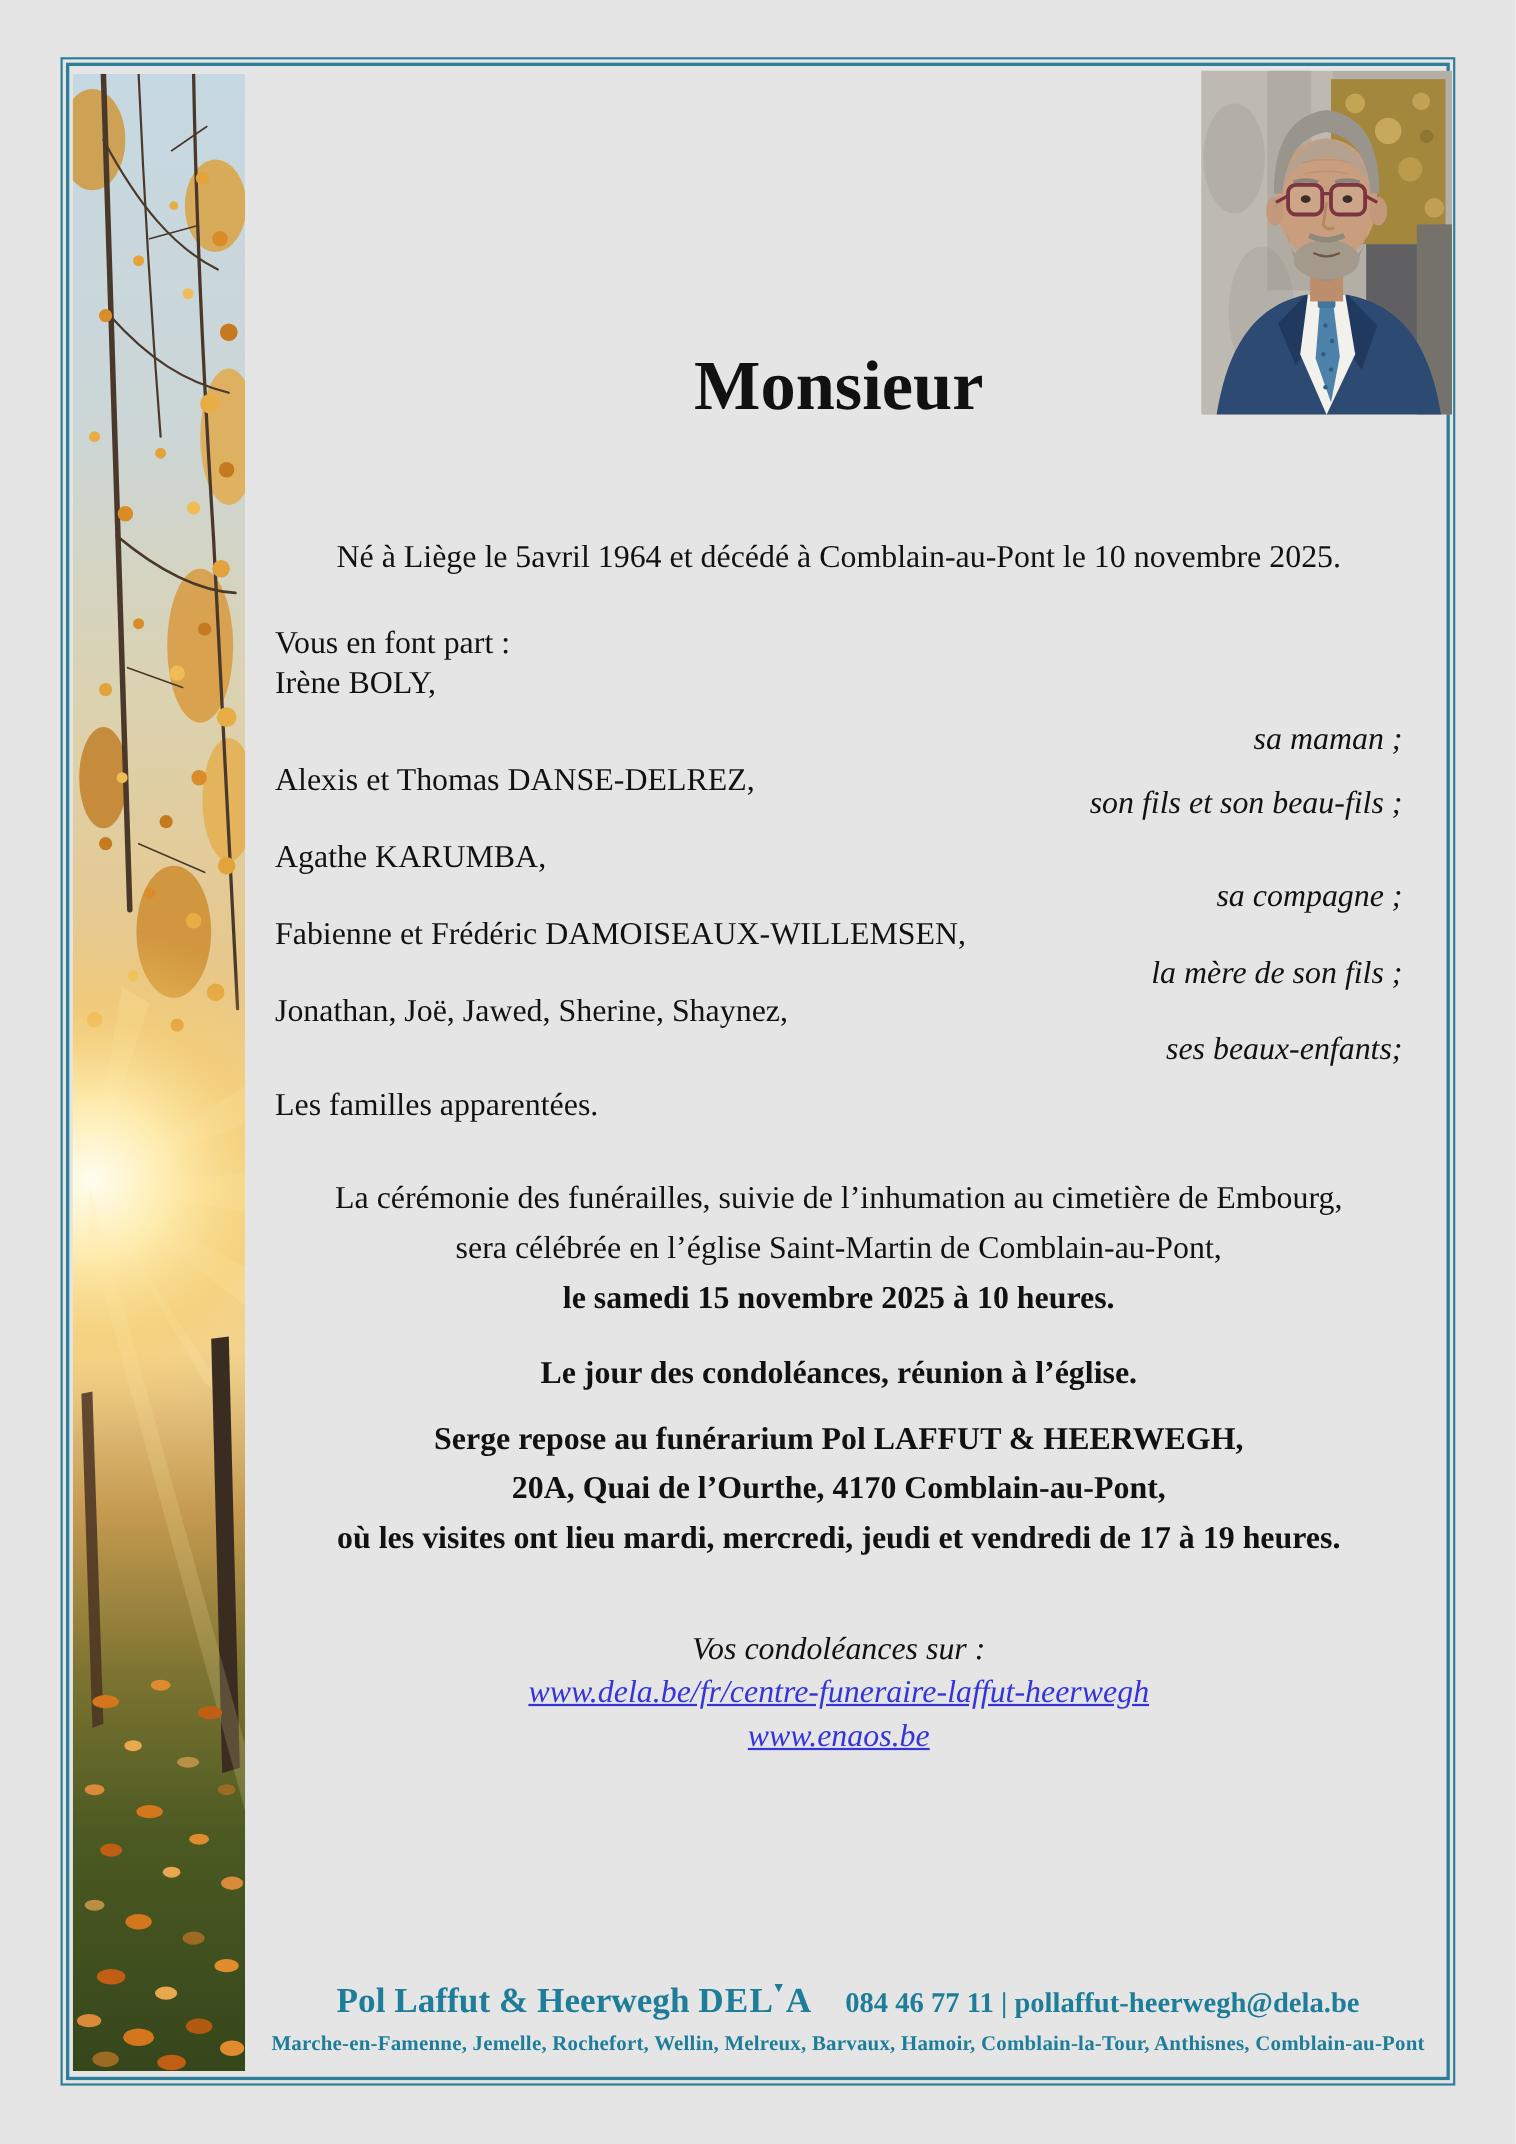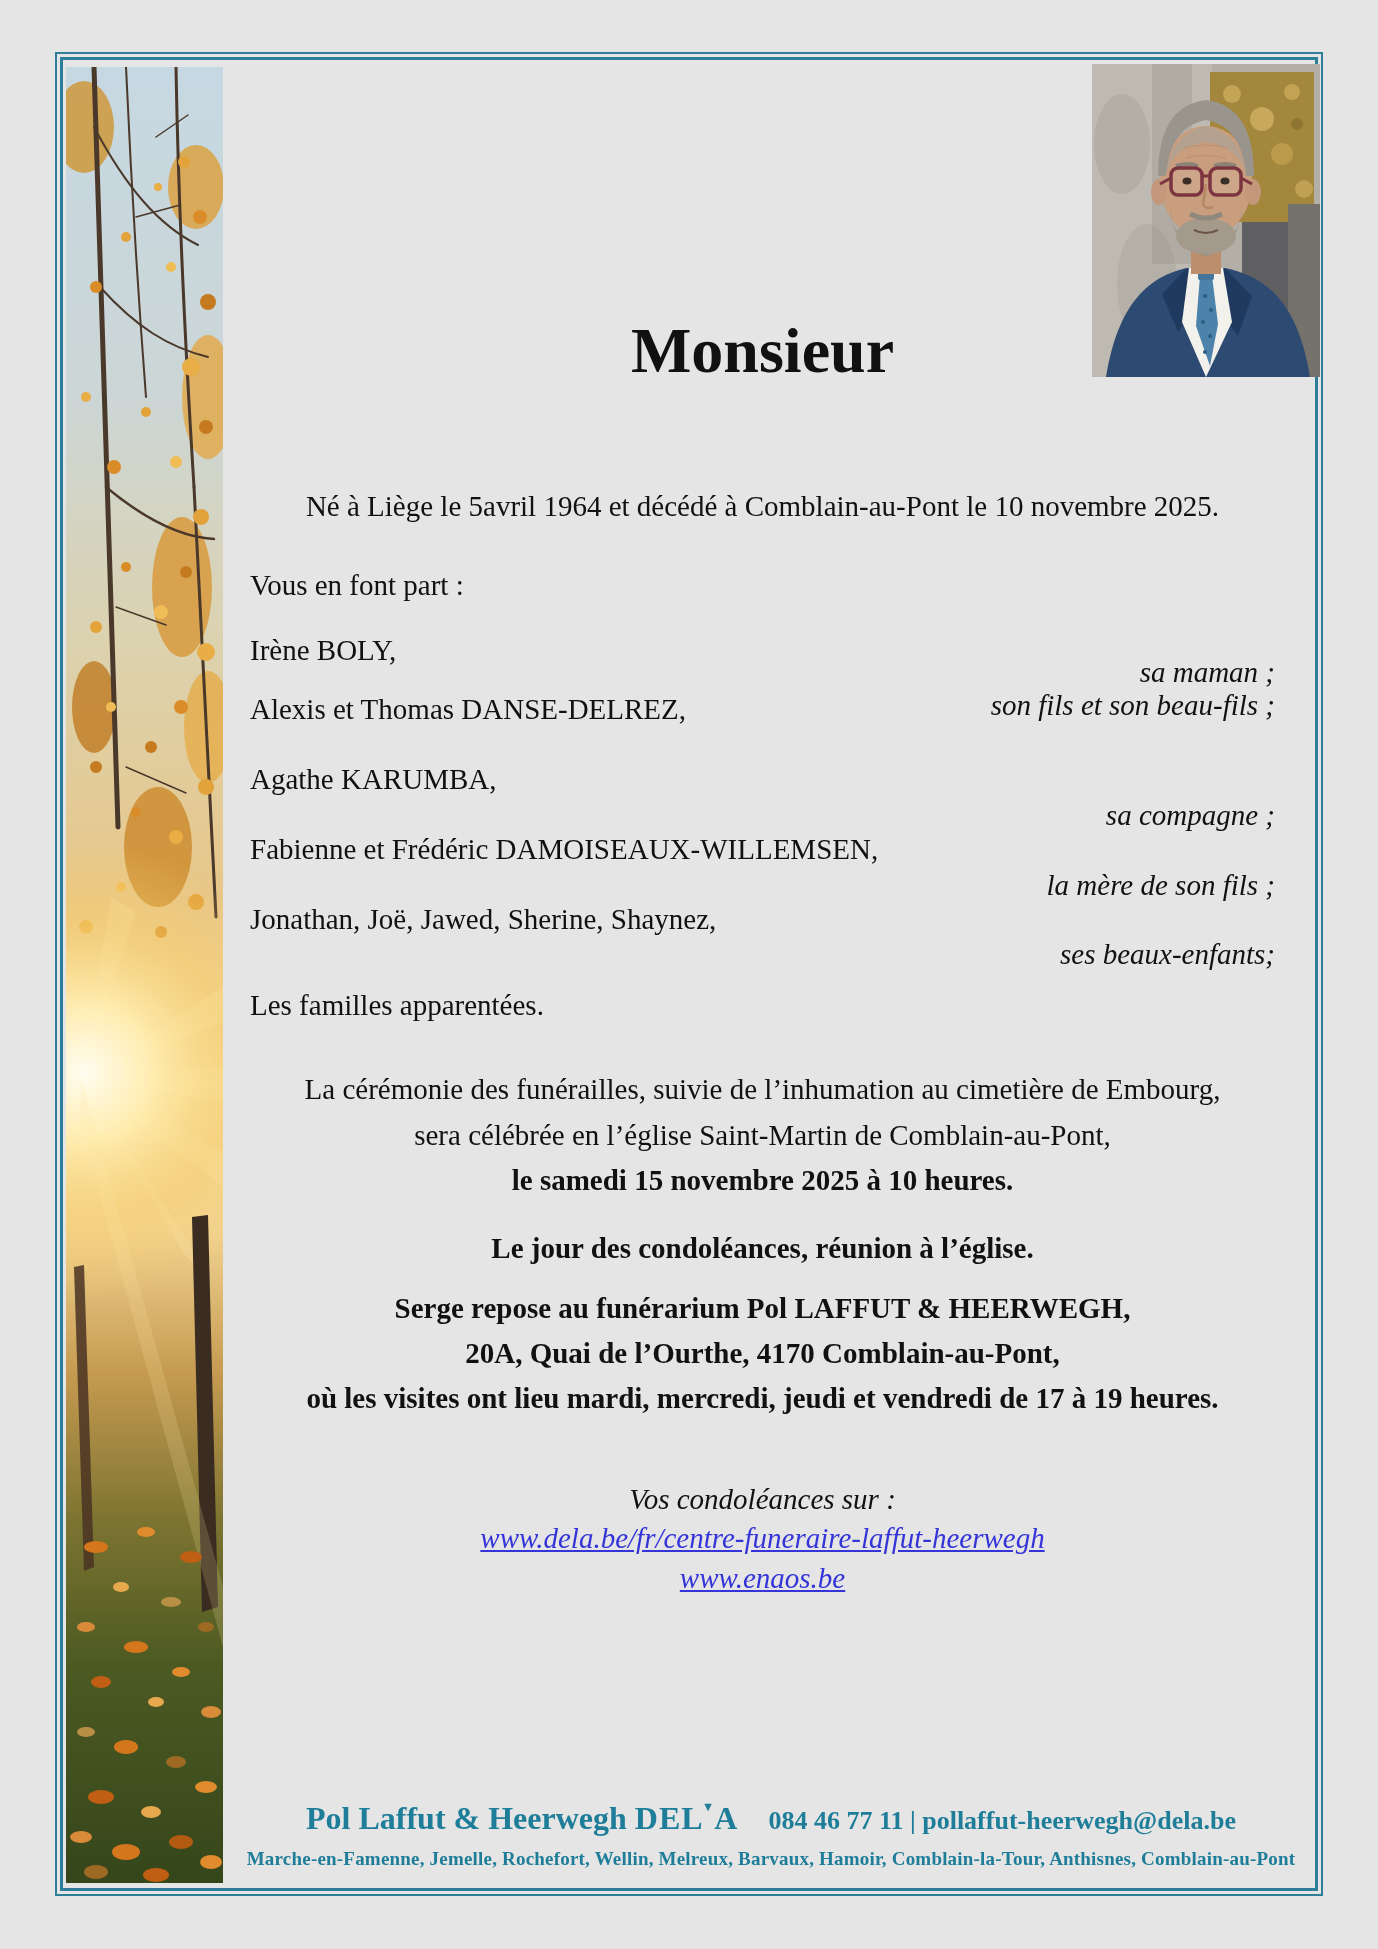--- a/index.html
+++ b/index.html
@@ -229,25 +229,25 @@
   </div>
 
   <div class="title-block">
     <div>Monsieur</div>
   </div>
 
   <div class="line center" style="top:487px">Né à Liège le 5avril 1964 et décédé à Comblain-au-Pont le 10 novembre 2025.</div>
 
   <div class="line" style="top:566px">Vous en font part :</div>
 
-  <div class="line" style="top:631px">Irène BOLY,</div>
+  <div class="line" style="top:602px">Irène BOLY,</div>
   <div class="line right" style="top:653px">sa maman ;</div>
 
   <div class="line" style="top:690px">Alexis et Thomas DANSE-DELREZ,</div>
-  <div class="line right" style="top:686px">son fils et son beau-fils ;</div>
+  <div class="line right" style="top:711px">son fils et son beau-fils ;</div>
 
   <div class="line" style="top:760px">Agathe KARUMBA,</div>
   <div class="line right" style="top:796px">sa compagne ;</div>
 
   <div class="line" style="top:830px">Fabienne et Frédéric DAMOISEAUX-WILLEMSEN,</div>
   <div class="line right" style="top:866px">la mère de son fils ;</div>
 
   <div class="line" style="top:900px">Jonathan, Joë, Jawed, Sherine, Shaynez,</div>
   <div class="line right" style="top:935px">ses beaux-enfants;</div>
 

